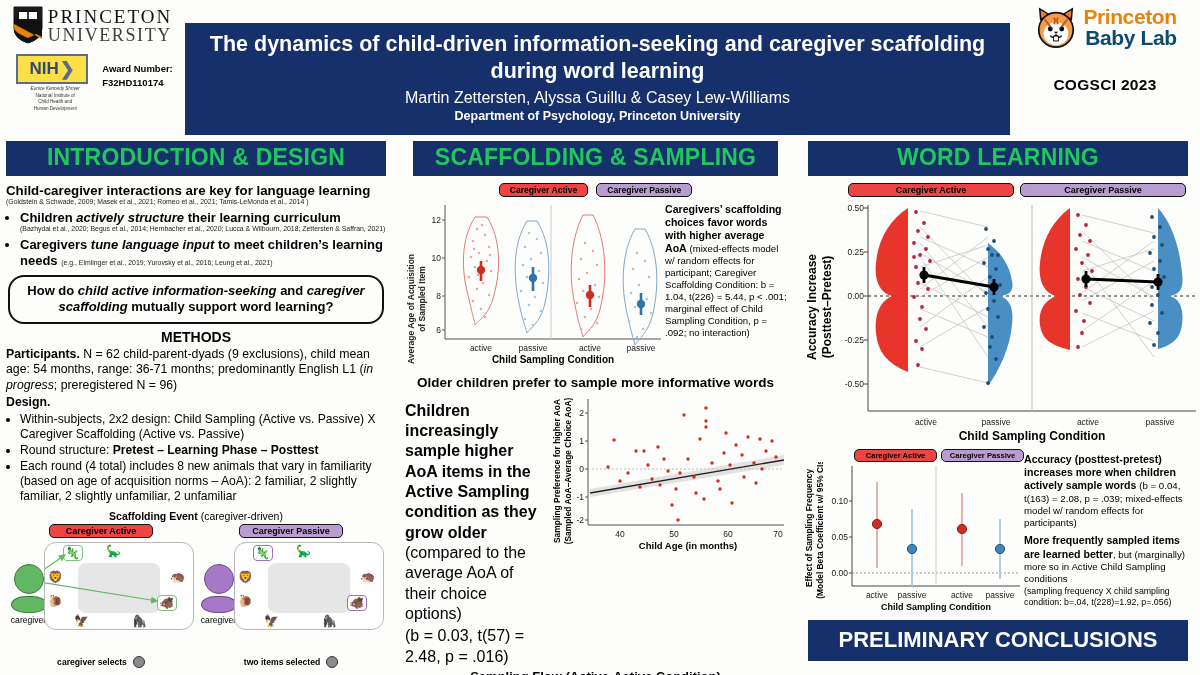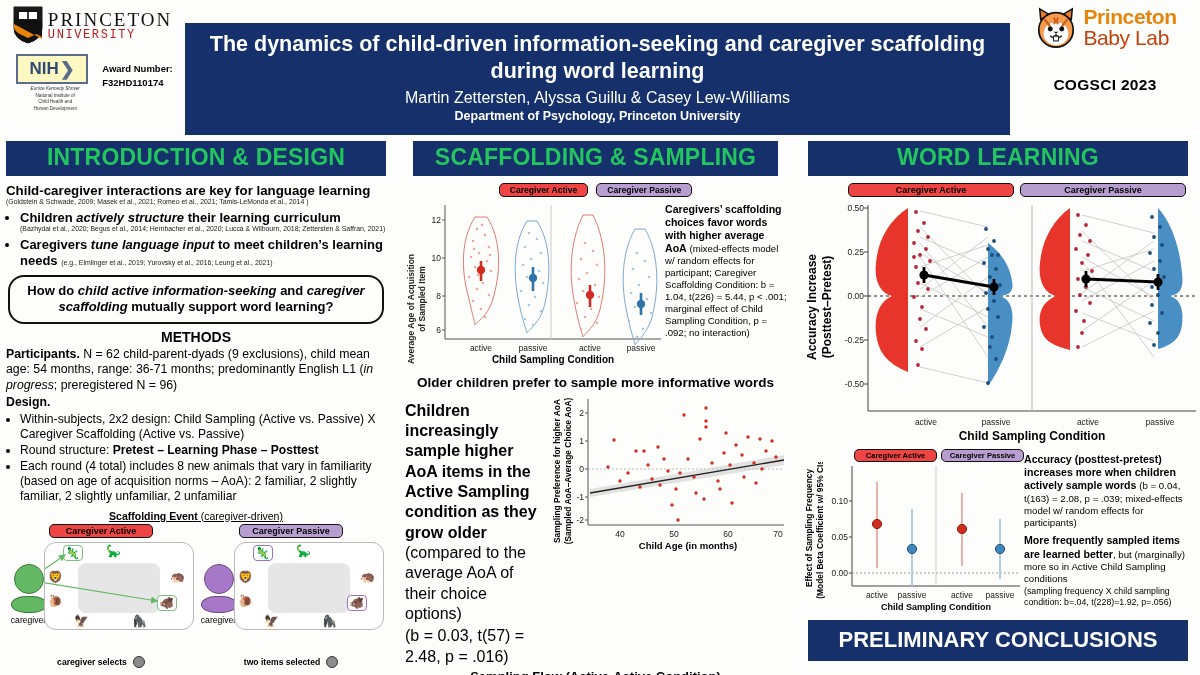--- a/index.html
+++ b/index.html
@@ -14,24 +14,24 @@
 
   
   .header { display:flex; height:135px; width:1200px; background:#fdfdfb; }
   .hdr-left { width:185px; position:relative; display:flex; flex-direction:column;
               align-items:center; padding-top:4px; }
   .princeton-logo { display:flex; align-items:center; gap:5px; margin-top:2px; }
   .shield { width:30px; height:38px; position:relative; }
   .shield svg { display:block; }
   .pu-text { line-height:1.0; }
   .pu-text .l1 { font-family:"Liberation Serif", serif; font-size:19px; letter-spacing:2.0px; color:#111; }
-  .pu-text .l2 { font-family:Liberation Mono, monospace; font-size:12px; letter-spacing:1.6px; color:#b91c1c; }
+  .pu-text .l2 { font-family:Liberation Serif, serif; font-size:18px; letter-spacing:1.6px; color:#404040; }
   .nih-row { display:flex; align-items:flex-start; gap:8px; margin-top:10px; padding-left:4px;}
   .nih-block { width:78px; text-align:center; }
-  .nih-logo { background:#fef9c3; border:2px solid #5b6b8c; width:72px; height:30px;
+  .nih-logo { background:#fde047; border:2px solid #5b6b8c; width:72px; height:30px;
               display:flex; align-items:center; justify-content:center; }
   .nih-logo .nih-word { font-family:"Liberation Sans", sans-serif; font-weight:bold;
               font-size:17px; color:#2f4a73; letter-spacing:0px; }
   .nih-logo .chev { color:#5b6b8c; font-size:18px; font-weight:bold; margin-left:1px; }
   .nih-sub { font-size:4.6px; line-height:1.45; color:#333; margin-top:2px; }
   .nih-sub i { font-style:italic; }
   .award { font-size:9.5px; font-weight:bold; line-height:1.45; padding-top:8px; }
 
   .hdr-mid { width:825px; background:#15306b; color:#fff; display:flex;
              flex-direction:column; align-items:center; justify-content:center;
@@ -39,21 +39,21 @@
   .hdr-title { font-size:21.5px; font-weight:bold; text-align:center; line-height:1.22; }
   .hdr-authors { font-size:16px; text-align:center; margin-top:5px; font-weight:400; }
   .hdr-affil { font-size:12.5px; font-weight:bold; text-align:center; margin-top:2px; }
 
   .hdr-right { width:190px; display:flex; flex-direction:column; align-items:center;
                justify-content:flex-start; padding-top:6px; }
   .lab-logo { display:flex; align-items:center; gap:4px; }
   .cat { width:46px; height:44px; }
   .lab-text { line-height:0.98; }
   .lab-text .l1 { font-size:21px; font-weight:bold; color:#e8830c; letter-spacing:-0.4px;}
-  .lab-text .l2 { font-size:21px; font-weight:normal; color:#c2410c; letter-spacing:-0.4px;}
+  .lab-text .l2 { font-size:21px; font-weight:bold; color:#0c4a6e; letter-spacing:-0.4px;text-align:right;}
   .cogsci { font-size:15.5px; font-weight:bold; margin-top:26px; letter-spacing:0.3px;}
 
   
   .cols { display:flex; width:1200px; height:540px; }
   .col { position:relative; }
   .col-left   { width:392px; padding:0 6px; }
   .col-mid    { width:404px; padding:0 8px; border-left:3px solid #fdfdfb;}
   .col-right  { width:404px; padding:0 6px; }
 
   .section-bar {
@@ -74,21 +74,21 @@
     border:2px solid #111; border-radius:16px; padding:6px 10px; margin:7px 2px 0;
     font-size:13px; font-weight:bold; text-align:center; line-height:1.25;
   }
   .methods-h { text-align:center; font-size:14px; font-weight:bold; margin:5px 0 2px;}
   .body-txt { font-size:12.3px; line-height:1.26; }
   .body-txt b { font-weight:bold; }
   ul.dsg { margin:1px 0 0 0; padding-left:14px; }
   ul.dsg li { font-size:12.1px; line-height:1.24; margin-bottom:1px; }
 
   
-  .diag-title { text-align:center; font-size:10.5px; font-weight:bold; margin-top:6px;text-decoration:underline;}
+  .diag-title { text-align:center; font-size:10.5px; font-weight:bold; margin-top:6px;}
   .diag-title span { font-weight:normal; }
   .diag-wrap { display:flex; justify-content:space-around; margin-top:2px; }
   .diag-half { width:185px; }
   .cond-pill {
     display:block; margin:0 auto; text-align:center; font-size:9px; font-weight:bold;
     border:1.6px solid #111; border-radius:5px; padding:1px 0; width:104px;
   }
   .pill-green { background:#ef4444; }
   .pill-purple { background:#b89ed0; }
   .stage {

